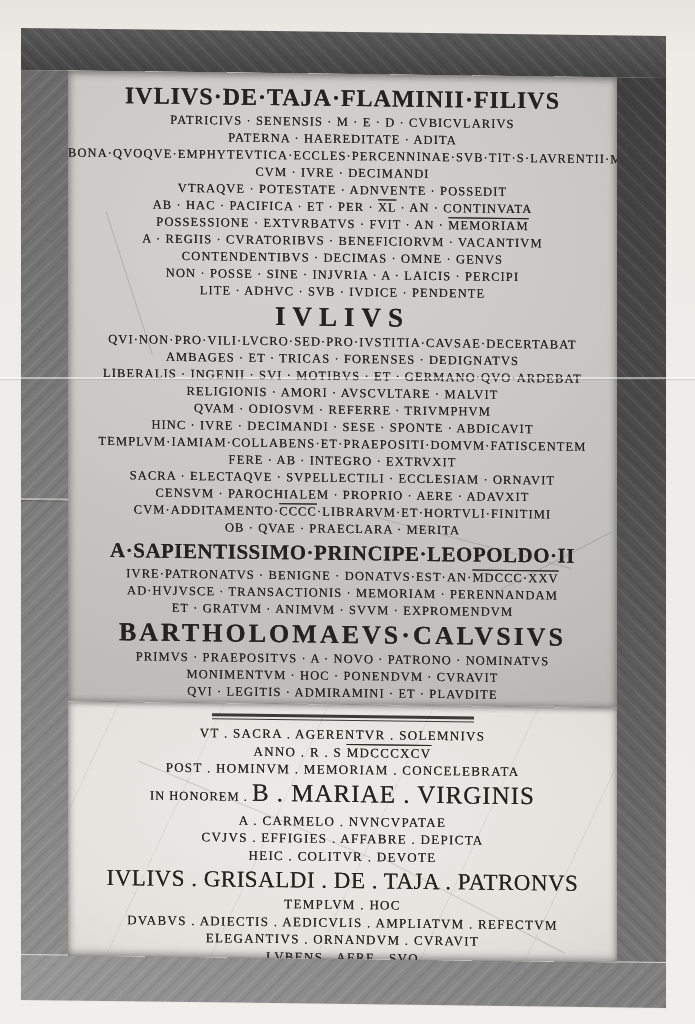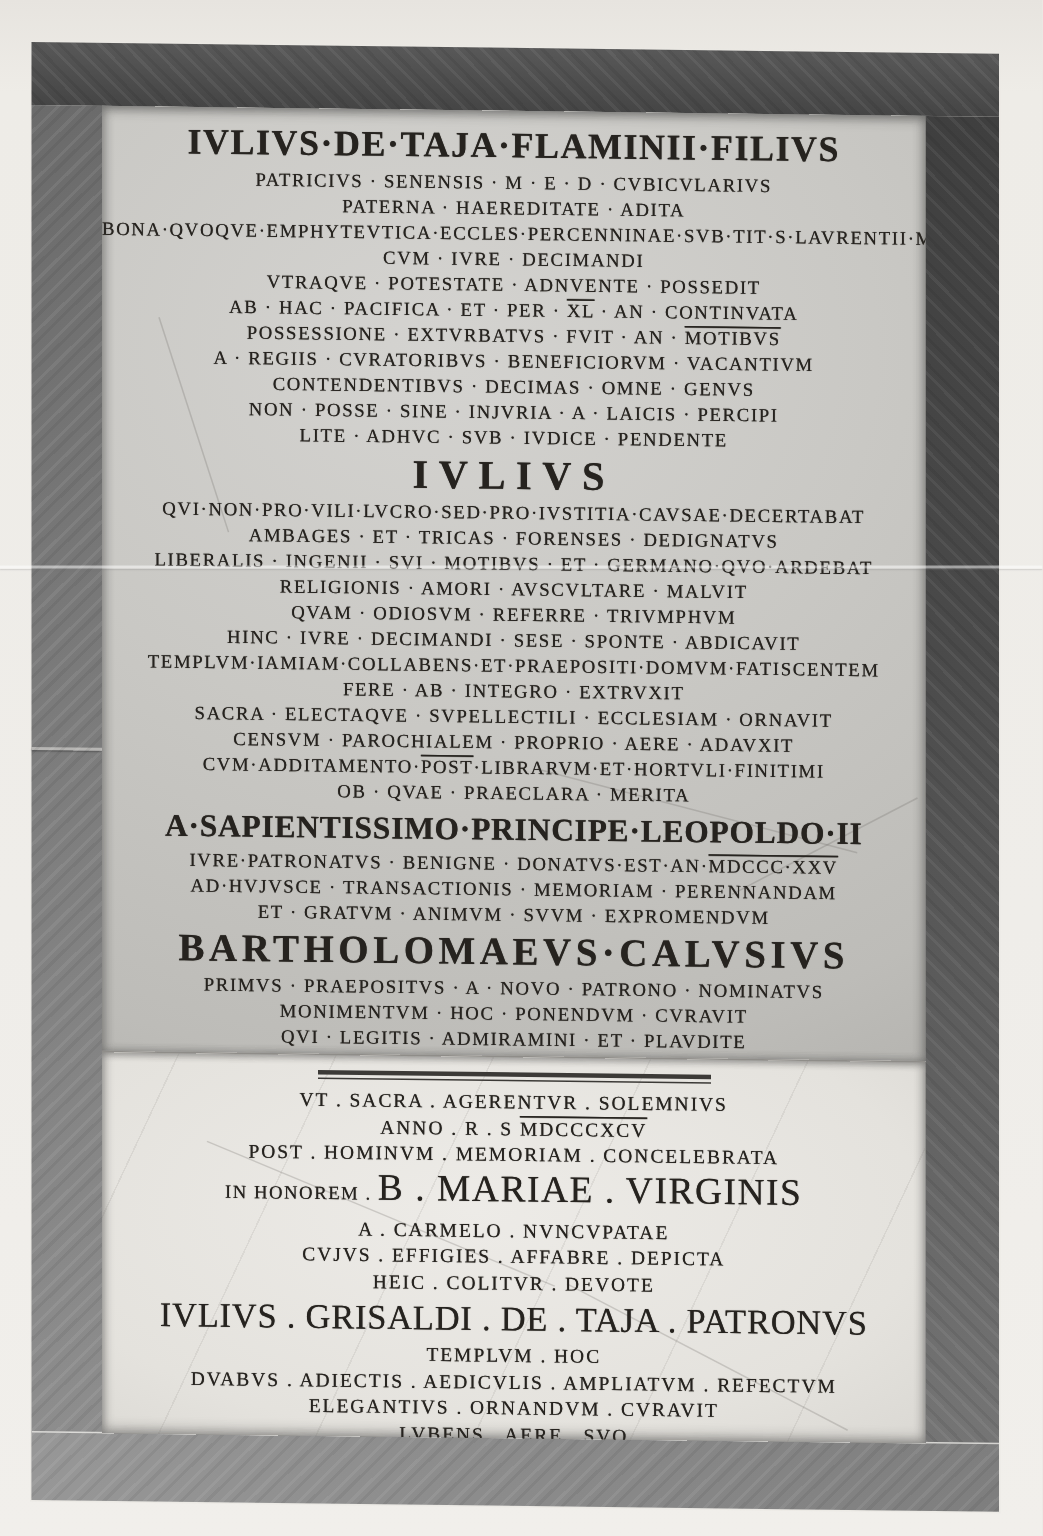--- a/index.html
+++ b/index.html
@@ -120,37 +120,37 @@
       <div class="vein v2"></div>
       <div class="vein v3"></div>
       <div class="lines">
           <div class="line t1"><span>IVLIVS·DE·TAJA·FLAMINII·FILIVS</span></div>
           <div class="line b"><span>PATRICIVS · SENENSIS · M · E · D · CVBICVLARIVS</span></div>
           <div class="line b"><span>PATERNA · HAEREDITATE · ADITA</span></div>
           <div class="line b"><span>BONA·QVOQVE·EMPHYTEVTICA·ECCLES·PERCENNINAE·SVB·TIT·S·LAVRENTII·M</span></div>
           <div class="line b"><span>CVM · IVRE · DECIMANDI</span></div>
           <div class="line b"><span>VTRAQVE · POTESTATE · ADNVENTE · POSSEDIT</span></div>
           <div class="line b"><span>AB · HAC · PACIFICA · ET · PER · </span><span class="ov">XL</span><span> · AN · CONTINVATA</span></div>
-          <div class="line b"><span>POSSESSIONE · EXTVRBATVS · FVIT · AN · </span><span class="ov">MOTIBVS</span></div>
+          <div class="line b"><span>POSSESSIONE · EXTVRBATVS · FVIT · AN · </span><span class="ov">MEMORIAM</span></div>
           <div class="line b"><span>A · REGIIS · CVRATORIBVS · BENEFICIORVM · VACANTIVM</span></div>
           <div class="line b"><span>CONTENDENTIBVS · DECIMAS · OMNE · GENVS</span></div>
           <div class="line b"><span>NON · POSSE · SINE · INJVRIA · A · LAICIS · PERCIPI</span></div>
           <div class="line b"><span>LITE · ADHVC · SVB · IVDICE · PENDENTE</span></div>
           <div class="line h1"><span>IVLIVS</span></div>
           <div class="line b"><span>QVI·NON·PRO·VILI·LVCRO·SED·PRO·IVSTITIA·CAVSAE·DECERTABAT</span></div>
           <div class="line b"><span>AMBAGES · ET · TRICAS · FORENSES · DEDIGNATVS</span></div>
           <div class="line b"><span>LIBERALIS · INGENII · SVI · MOTIBVS · ET · GERMANO·QVO·ARDEBAT</span></div>
           <div class="line b"><span>RELIGIONIS · AMORI · AVSCVLTARE · MALVIT</span></div>
           <div class="line b"><span>QVAM · ODIOSVM · REFERRE · TRIVMPHVM</span></div>
           <div class="line b"><span>HINC · IVRE · DECIMANDI · SESE · SPONTE · ABDICAVIT</span></div>
           <div class="line b"><span>TEMPLVM·IAMIAM·COLLABENS·ET·PRAEPOSITI·DOMVM·FATISCENTEM</span></div>
           <div class="line b"><span>FERE · AB · INTEGRO · EXTRVXIT</span></div>
           <div class="line b"><span>SACRA · ELECTAQVE · SVPELLECTILI · ECCLESIAM · ORNAVIT</span></div>
           <div class="line b"><span>CENSVM · PAROCHIALEM · PROPRIO · AERE · ADAVXIT</span></div>
-          <div class="line b"><span>CVM·ADDITAMENTO·</span><span class="ov">POST</span><span>·LIBRARVM·ET·HORTVLI·FINITIMI</span></div>
+          <div class="line b"><span>CVM·ADDITAMENTO·</span><span class="ov">CCCC</span><span>·LIBRARVM·ET·HORTVLI·FINITIMI</span></div>
           <div class="line b"><span>OB · QVAE · PRAECLARA · MERITA</span></div>
           <div class="line h2"><span>A·SAPIENTISSIMO·PRINCIPE·LEOPOLDO·II</span></div>
           <div class="line b"><span>IVRE·PATRONATVS · BENIGNE · DONATVS·EST·AN·</span><span class="ov">MDCCC·XXV</span></div>
           <div class="line b"><span>AD·HVJVSCE · TRANSACTIONIS · MEMORIAM · PERENNANDAM</span></div>
           <div class="line b"><span>ET · GRATVM · ANIMVM · SVVM · EXPROMENDVM</span></div>
           <div class="line h3"><span>BARTHOLOMAEVS·CALVSIVS</span></div>
           <div class="line b"><span>PRIMVS · PRAEPOSITVS · A · NOVO · PATRONO · NOMINATVS</span></div>
           <div class="line b"><span>MONIMENTVM · HOC · PONENDVM · CVRAVIT</span></div>
           <div class="line b"><span>QVI · LEGITIS · ADMIRAMINI · ET · PLAVDITE</span></div>
         </div>

